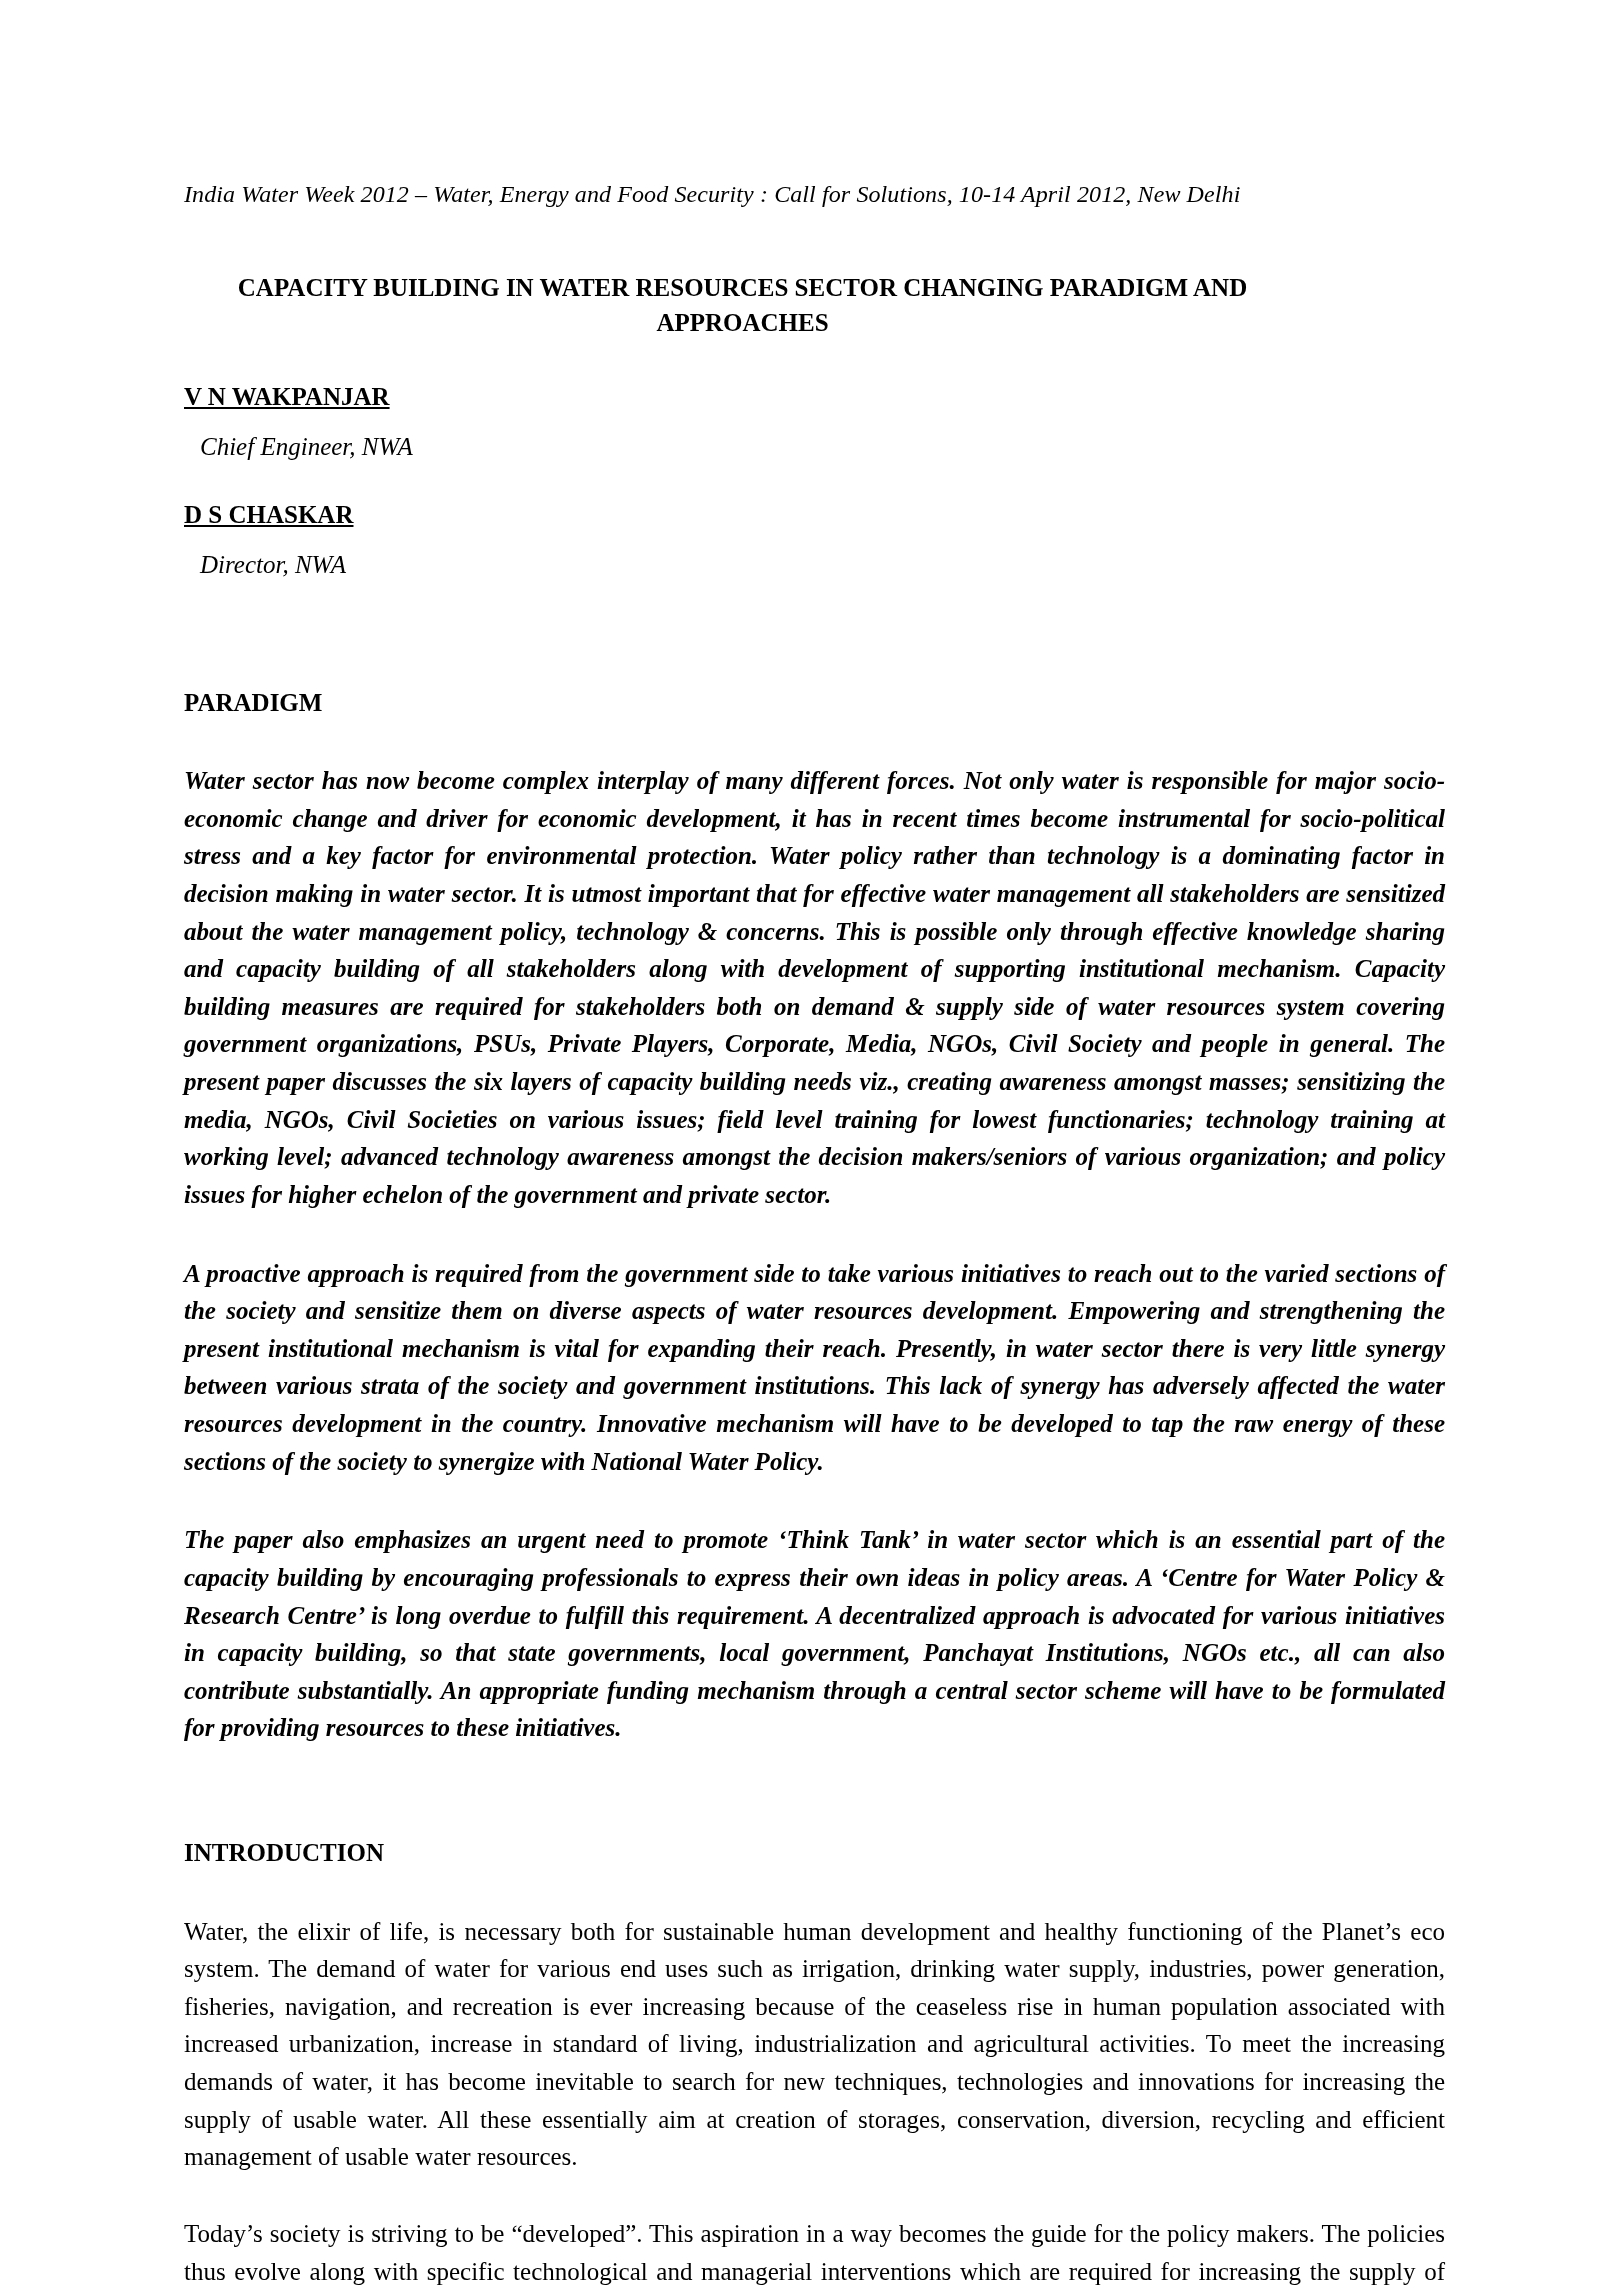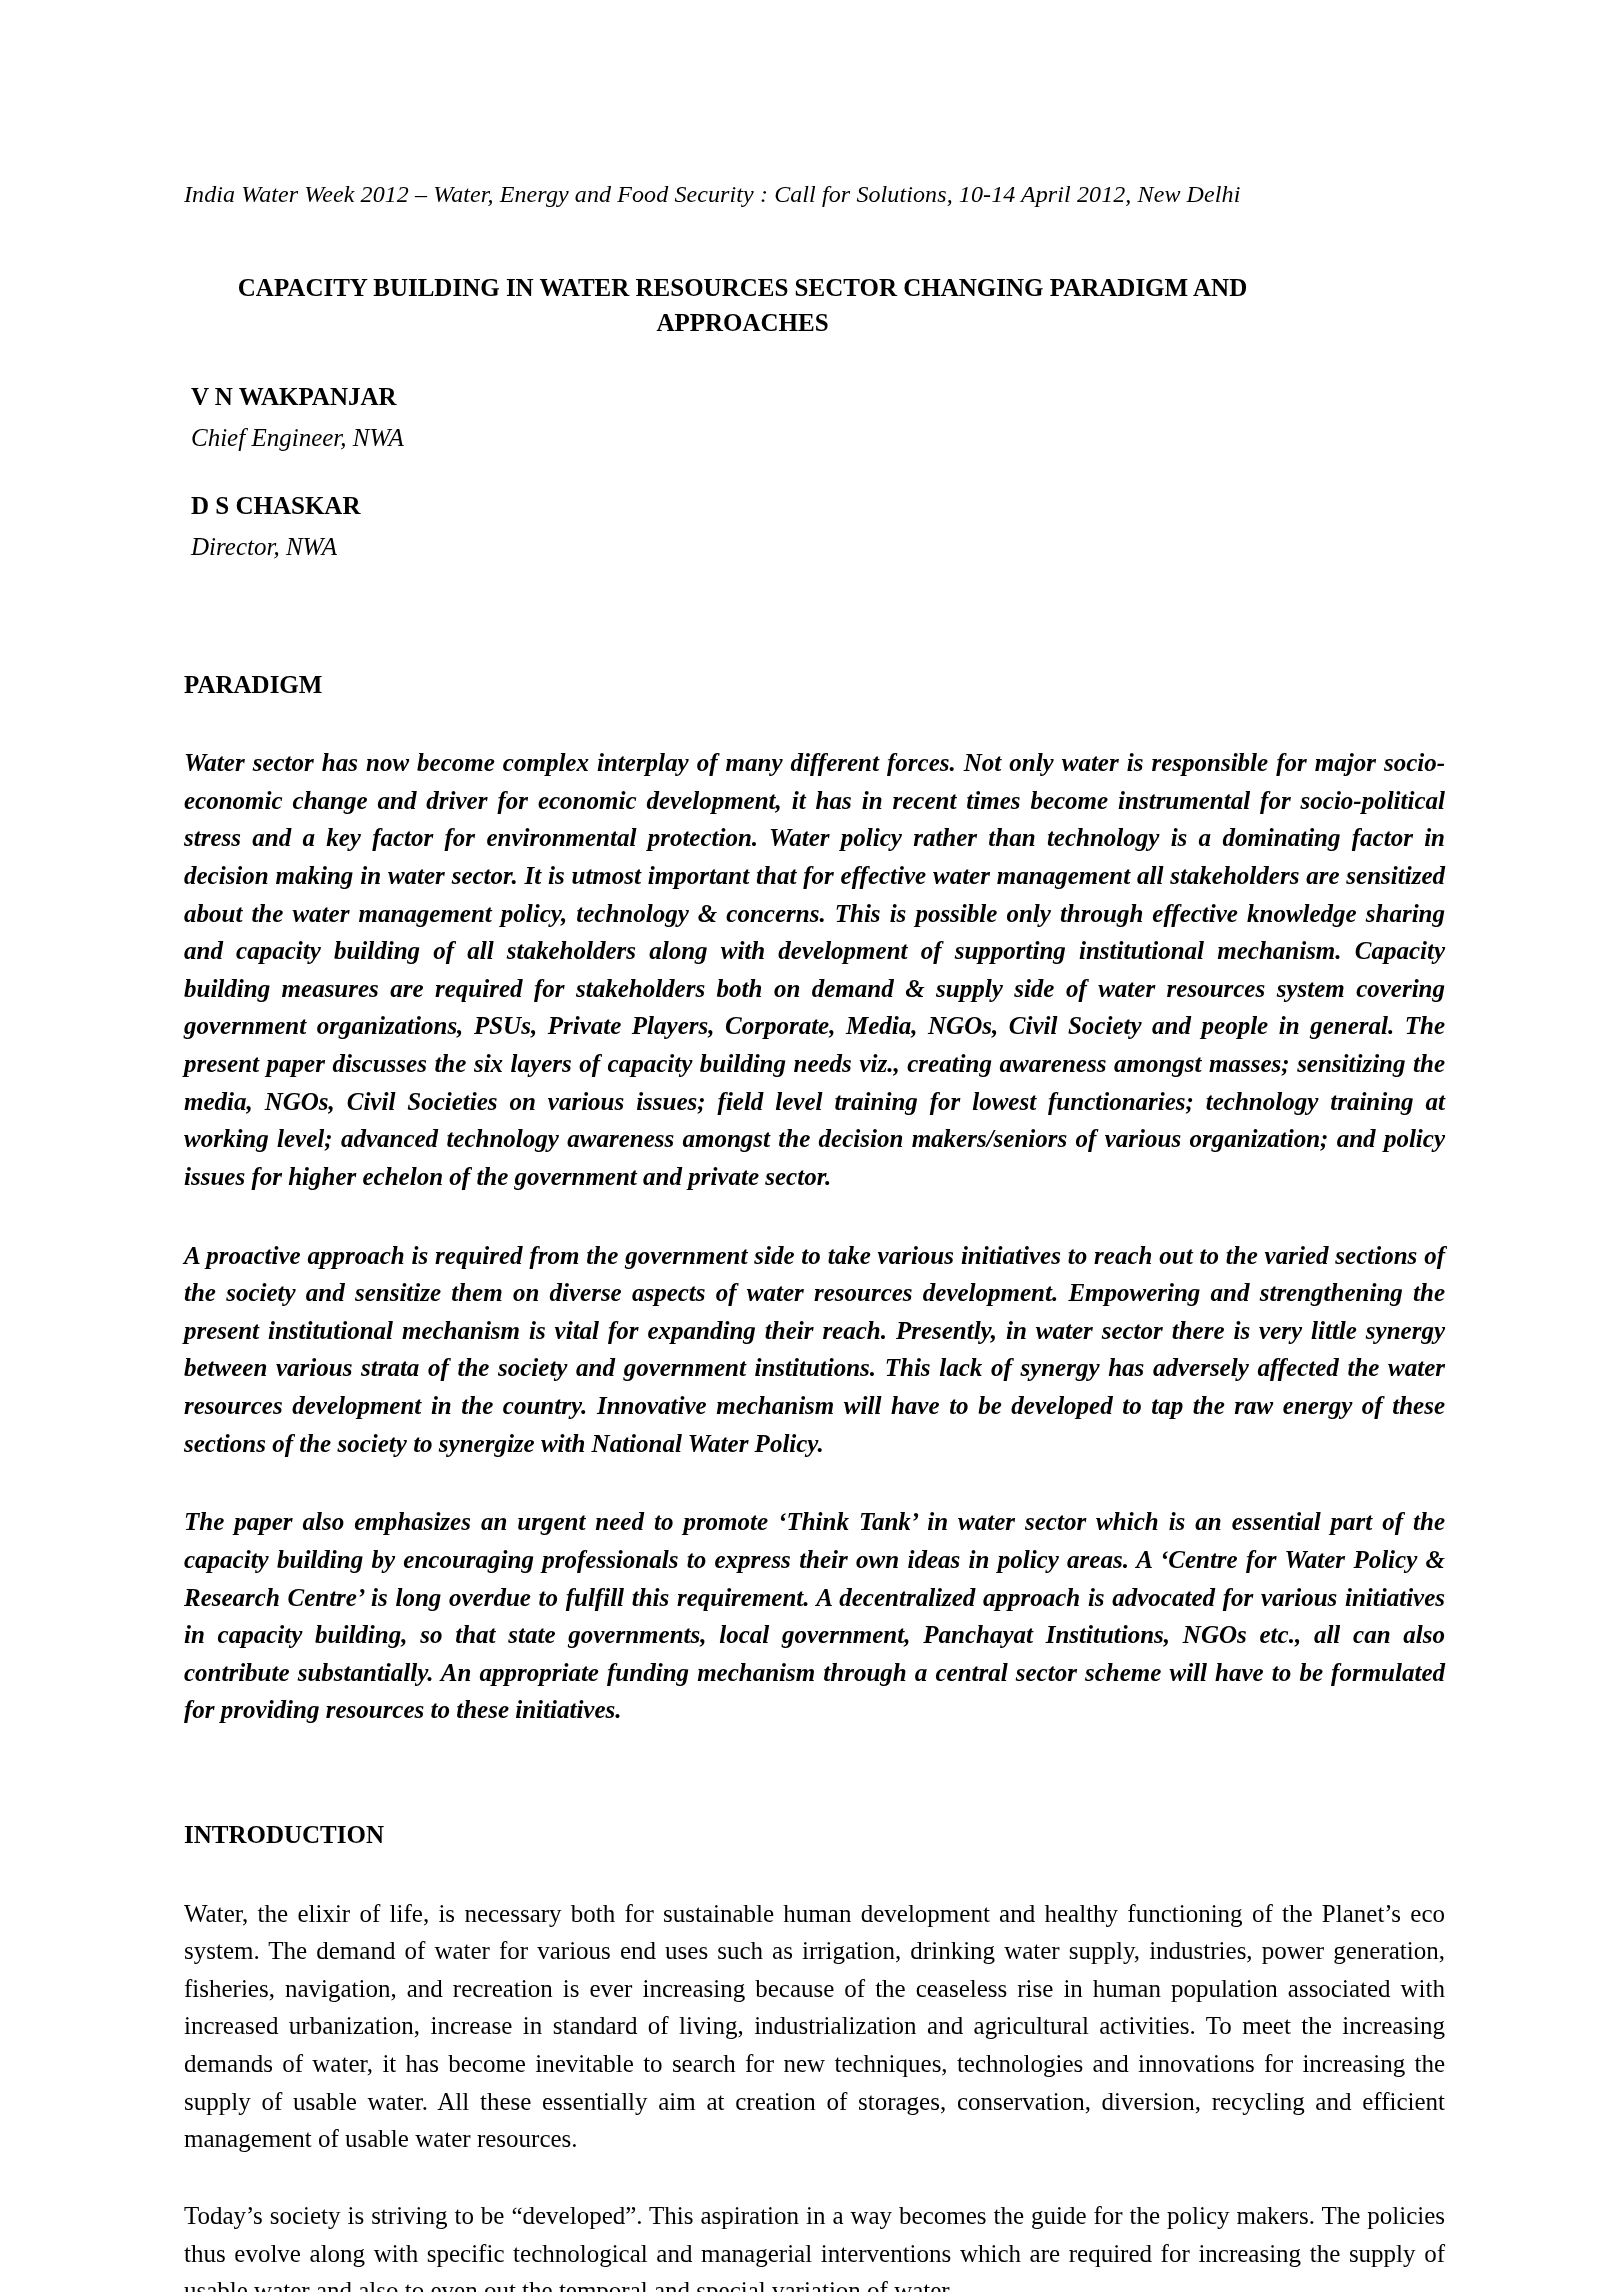--- a/index.html
+++ b/index.html
@@ -39,27 +39,28 @@
     text-align: center;
     max-width: 1117px;
   }
   .author-block {
     margin: 0 0 33px 0;
   }
   .author-name {
     font-weight: bold;
     font-size: 25px;
     line-height: 1.38;
-    margin: 7px;
+    margin: 0;
+    text-decoration: underline;
   }
   .author-affil {
     font-style: italic;
     font-size: 25px;
     line-height: 1.38;
-    margin: 7px;
+    margin: 16px;
   }
   .gap-lg { height: 71px; }
   .gap-md { height: 49px; }
   .section-heading {
     font-weight: bold;
     font-size: 25px;
     line-height: 1.3;
     margin: 0 0 43px 0;
   }
   .para {

